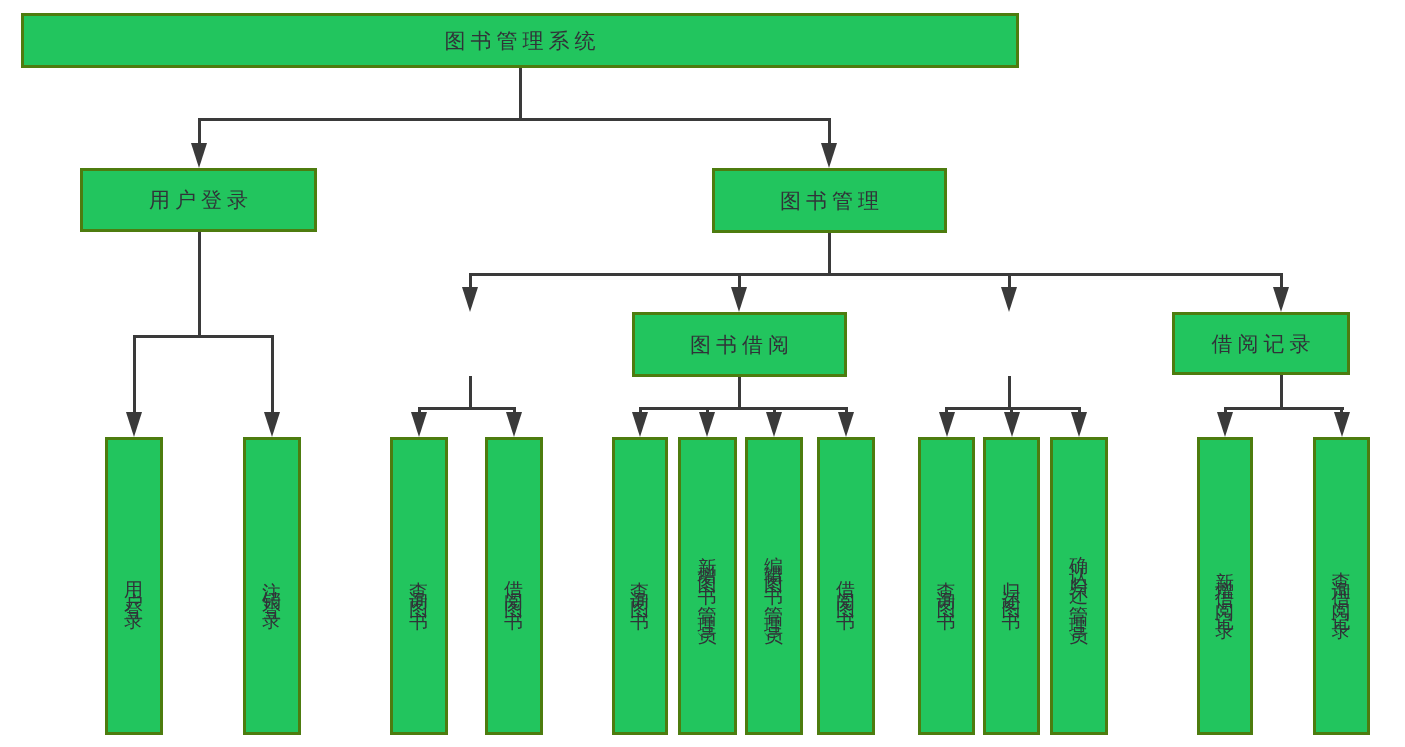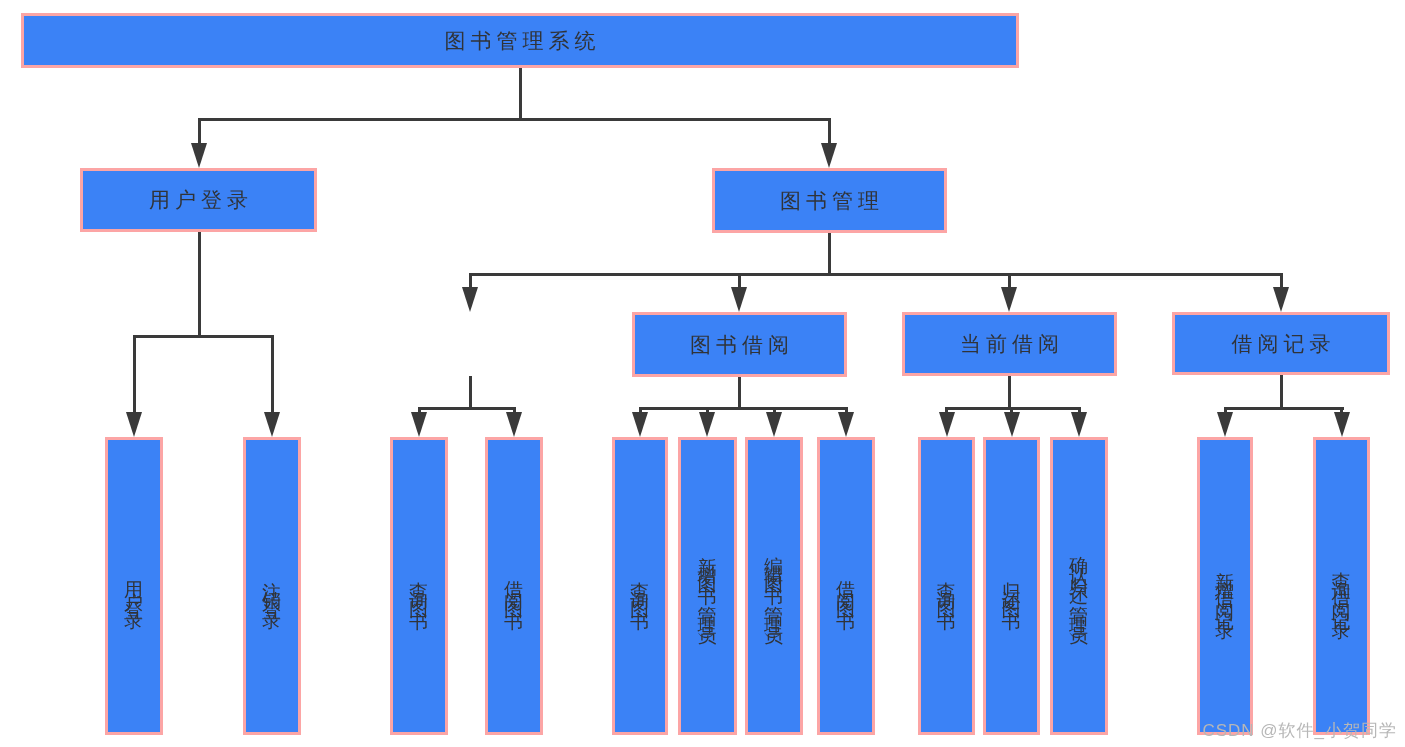--- a/index.html
+++ b/index.html
@@ -7,22 +7,22 @@
     position: relative;
     width: 1405px;
     height: 747px;
     background: #ffffff;
     font-family: "Liberation Sans", sans-serif;
     overflow: hidden;
   }
   .node {
     position: absolute;
     box-sizing: border-box;
-    border: 3px solid #fca5a5;
-    background: #3b82f6;
+    border: 3px solid #4d7c0f;
+    background: #22c55e;
     color: #303338;
     display: flex;
     align-items: center;
     justify-content: center;
     text-align: center;
   }
   .h-label {
     font-size: 21px;
     letter-spacing: 5px;
     text-indent: 5px;
@@ -63,23 +63,22 @@
 
   <div class="node h-label" style="left:21px; top:13px; width:998px; height:55px;">图书管理系统</div>
 
   <div class="node h-label" style="left:80px; top:168px; width:237px; height:64px;">用户登录</div>
 
   <div class="node h-label" style="left:712px; top:168px; width:235px; height:65px;text-align:center;">图书管理</div>
 
 
   <div class="node h-label" style="left:632px; top:312px; width:215px; height:65px;">图书借阅</div>
 
-  <div class="node h-label" style="left:902px; top:312px; width:215px; height:64px;">当前借阅</div>
 
-  <div class="node h-label" style="left:1172px; top:312px; width:218px; height:63px;text-align:center;">借阅记录</div>
+  <div class="node h-label" style="left:1172px; top:312px; width:178px; height:63px;text-align:center;">借阅记录</div>
 
   <div class="node leaf" style="left:105px; top:437px; width:58px; height:298px;">用户登录</div>
 
   <div class="node leaf" style="left:243px; top:437px; width:58px; height:298px;">注销登录</div>
 
   <div class="node leaf" style="left:390px; top:437px; width:58px; height:298px;">查询图书</div>
 
   <div class="node leaf" style="left:485px; top:437px; width:58px; height:298px;">借阅图书</div>
 
   <div class="node leaf" style="left:612px; top:437px; width:56px; height:298px;">查询图书</div>
@@ -152,15 +151,14 @@
   <div class="line" style="left:1078px; top:407px; width:3px; height:7px;"></div>
   <div class="arrow" style="left:1071px; top:412px;"></div>
 
   <div class="line" style="left:1280px; top:375px; width:3px; height:33px;"></div>
   <div class="line" style="left:1224px; top:407px; width:120px; height:3px;"></div>
   <div class="line" style="left:1224px; top:407px; width:3px; height:7px;"></div>
   <div class="arrow" style="left:1217px; top:412px;"></div>
   <div class="line" style="left:1340px; top:407px; width:3px; height:7px;"></div>
   <div class="arrow" style="left:1334px; top:412px;"></div>
 
-  <div class="watermark">CSDN @软件_小贺同学</div>
 
 </div>
 
 </body></html>

